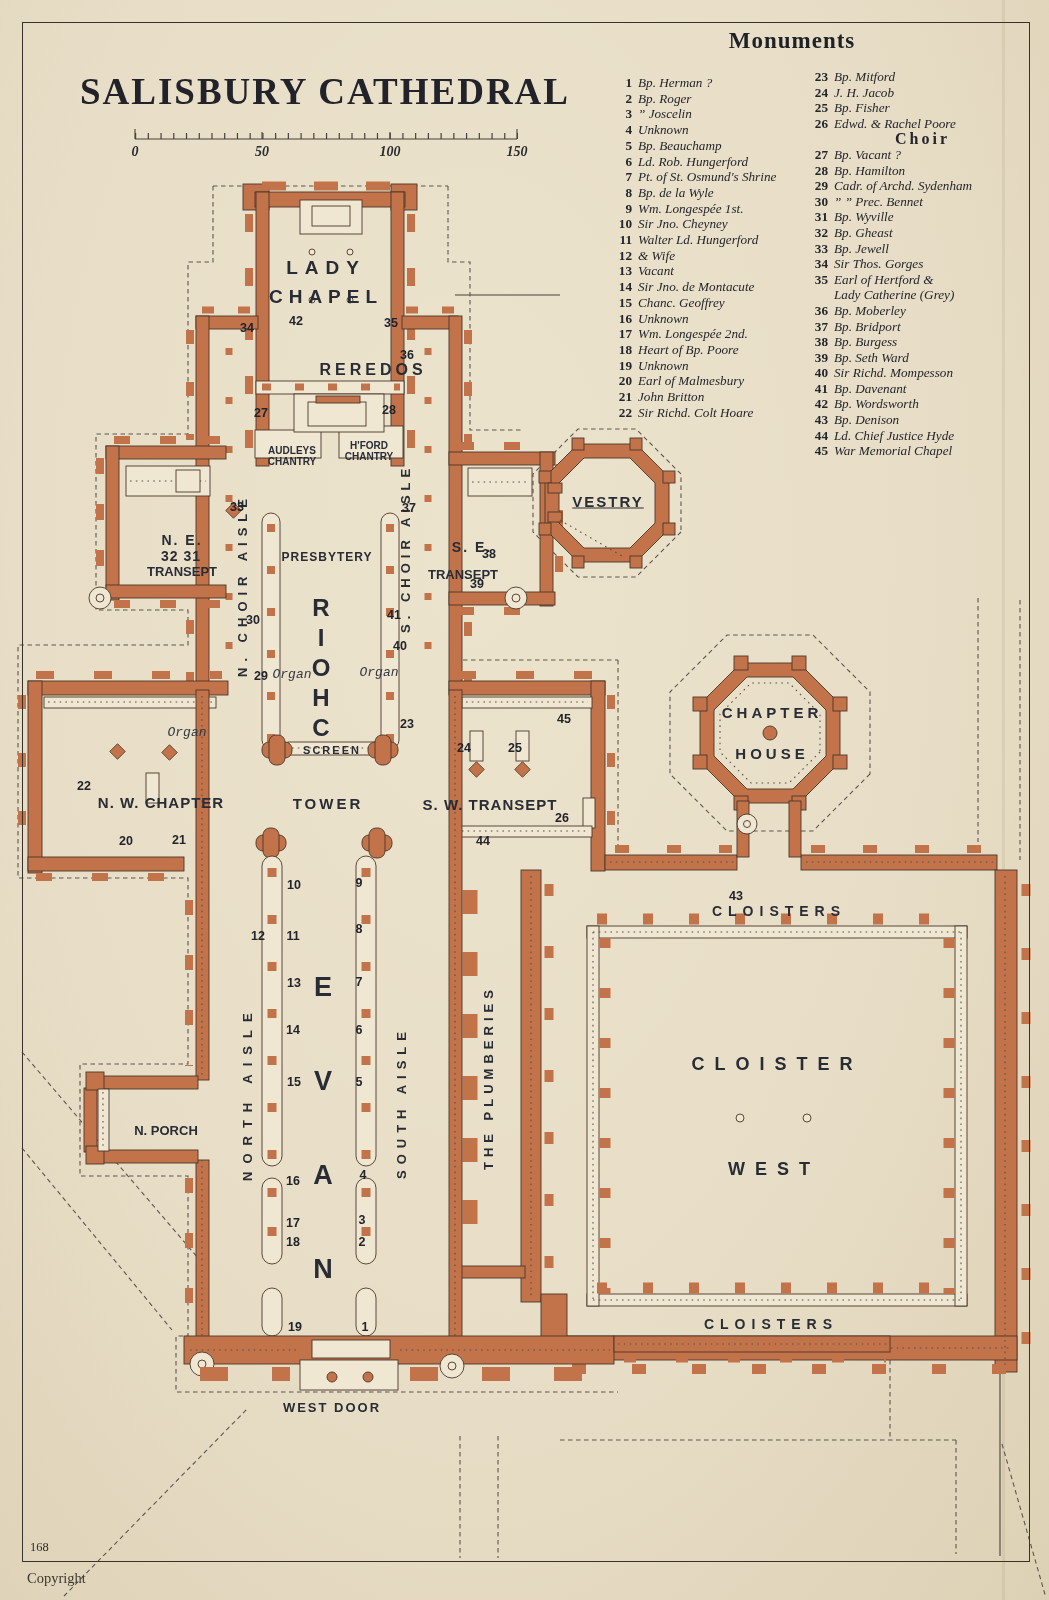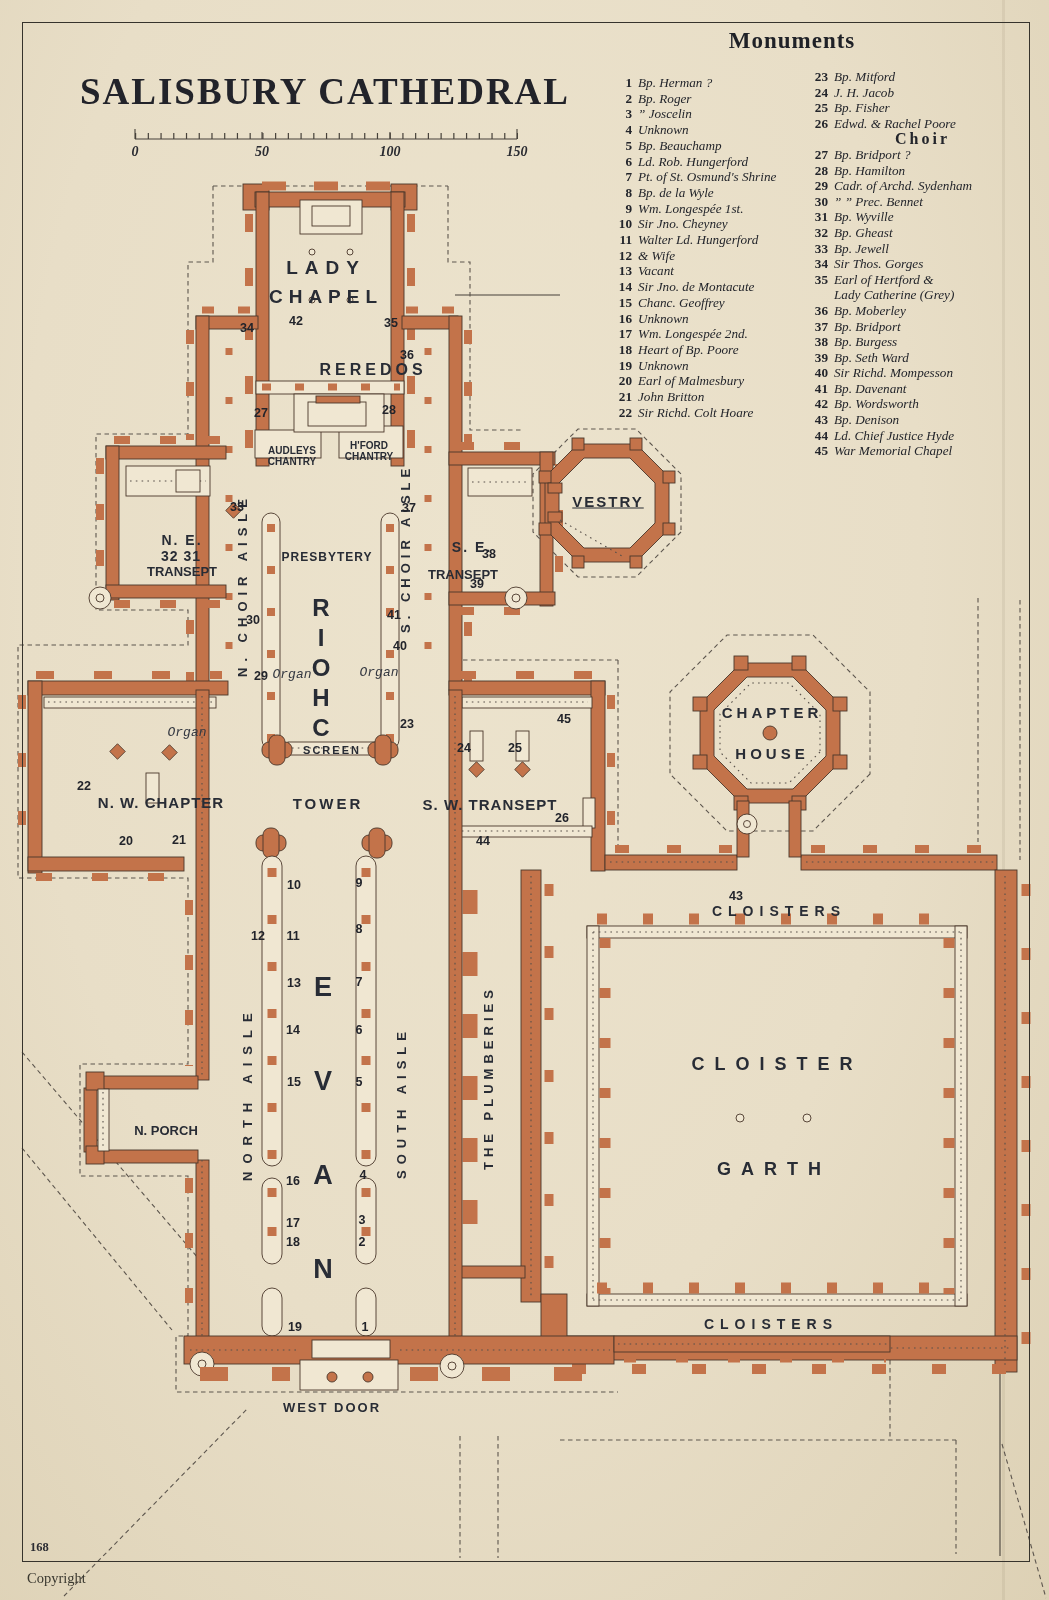--- a/index.html
+++ b/index.html
@@ -34,21 +34,21 @@
   .legend-row.cont .legend-name{margin-left:34px;}
   .legend-subheader{text-align:center;font-size:16px;letter-spacing:3px;font-weight:700;padding-left:10px;}
   #plan-labels,#plan-numbers{position:absolute;left:0;top:0;}
   .plan-label{position:absolute;transform:translate(-50%,-50%);white-space:nowrap;
     font-weight:700;color:#282c35;}
   .plan-label.it{font-family:Liberation Mono, monospace;font-style:italic;font-weight:400;color:#343841;}
   .plan-label.vertical{writing-mode:vertical-rl;transform:translate(-50%,-50%) rotate(180deg);
     text-align:center;white-space:normal;}
   .plan-label.stacked{text-align:center;}
   .plan-num{position:absolute;transform:translate(-50%,-50%);font-size:12.5px;font-weight:700;color:#22242b;}
-  .f-page{position:absolute;left:30px;top:1540px;font-family:"Liberation Serif",serif;font-size:12.5px;font-weight:700;color:#2c2d33;}
+  .f-page{position:absolute;left:30px;top:1540px;font-family:"Liberation Serif",serif;font-size:12.5px;font-weight:400;color:#2c2d33;}
   .f-copy{position:absolute;left:27px;top:1570px;font-family:"Liberation Serif",serif;font-size:14.5px;color:#3a382f;}
   .f-pub{position:absolute;left:660px;top:1638px;width:362px;text-align:left;
     font-family:"Liberation Serif",serif;font-size:13.5px;color:#403d33;opacity:.9;}
 </style>
 </head>
 <body>
 
 <div class="page">
   <div class="crease"></div>
 
@@ -417,21 +417,21 @@
         <span class="legend-num">25</span>
         <span class="legend-name">Bp. Fisher</span>
       </div>
       <div class="legend-row">
         <span class="legend-num">26</span>
         <span class="legend-name">Edwd. &amp; Rachel Poore</span>
       </div>
       <div class="legend-subheader">Choir</div>
       <div class="legend-row">
         <span class="legend-num">27</span>
-        <span class="legend-name">Bp. Bridport ?</span>
+        <span class="legend-name">Bp. Vacant ?</span>
       </div>
       <div class="legend-row">
         <span class="legend-num">28</span>
         <span class="legend-name">Bp. Hamilton</span>
       </div>
       <div class="legend-row">
         <span class="legend-num">29</span>
         <span class="legend-name">Cadr. of Archd. Sydenham</span>
       </div>
       <div class="legend-row">
@@ -521,21 +521,21 @@
       <div class="plan-label" style="left: 332px; top: 750px; font-size: 11px; letter-spacing: 2px;">SCREEN</div>
       <div class="plan-label" style="left: 161px; top: 802px; font-size: 15px; letter-spacing: 1px;">N. W. CHAPTER</div>
       <div class="plan-label" style="left: 328px; top: 803px; font-size: 15px; letter-spacing: 3px;">TOWER</div>
       <div class="plan-label" style="left: 490px; top: 804px; font-size: 15px; letter-spacing: 1px;">S. W. TRANSEPT</div>
       <div class="plan-label" style="left: 166px; top: 1130px; font-size: 13px; letter-spacing: 0px;">N. PORCH</div>
       <div class="plan-label" style="left: 332px; top: 1407px; font-size: 13px; letter-spacing: 2px;">WEST DOOR</div>
       <div class="plan-label" style="left: 772px; top: 712px; font-size: 15px; letter-spacing: 4px;">CHAPTER</div>
       <div class="plan-label" style="left: 772px; top: 753px; font-size: 15px; letter-spacing: 4px;">HOUSE</div>
       <div class="plan-label" style="left: 779px; top: 911px; font-size: 14px; letter-spacing: 6px;">CLOISTERS</div>
       <div class="plan-label" style="left: 777px; top: 1064px; font-size: 18px; letter-spacing: 10px;">CLOISTER</div>
-      <div class="plan-label" style="left: 774px; top: 1169px; font-size: 18px; letter-spacing: 10px;">GARTH</div>
+      <div class="plan-label" style="left: 774px; top: 1169px; font-size: 18px; letter-spacing: 10px;">WEST</div>
       <div class="plan-label" style="left: 771px; top: 1324px; font-size: 14px; letter-spacing: 6px;">CLOISTERS</div>
       <div class="plan-label it" style="left: 292px; top: 674px; font-size: 13px;">Organ</div>
       <div class="plan-label it" style="left: 379px; top: 672px; font-size: 13px;">Organ</div>
       <div class="plan-label it" style="left: 187px; top: 732px; font-size: 13px;">Organ</div>
       <div class="plan-label vertical" style="left: 243px; top: 585px; font-size: 13px; letter-spacing: 6px; height: 340px; line-height: 22px;">N. CHOIR AISLE</div>
       <div class="plan-label vertical" style="left: 406px; top: 548px; font-size: 13px; letter-spacing: 5px; height: 300px; line-height: 22px;">S. CHOIR AISLE</div>
       <div class="plan-label stacked" style="left: 321px; top: 668px; font-size: 24px; line-height: 30px;">R<br>I<br>O<br>H<br>C</div>
       <div class="plan-label vertical" style="left: 248px; top: 1093px; font-size: 13px; letter-spacing: 8px; height: 330px; line-height: 22px;">NORTH AISLE</div>
       <div class="plan-label stacked" style="left: 323px; top: 1128px; font-size: 27px; line-height: 94px;">E<br>V<br>A<br>N</div>
       <div class="plan-label vertical" style="left: 402px; top: 1103px; font-size: 13px; letter-spacing: 6px; height: 290px; line-height: 22px;">SOUTH AISLE</div>

